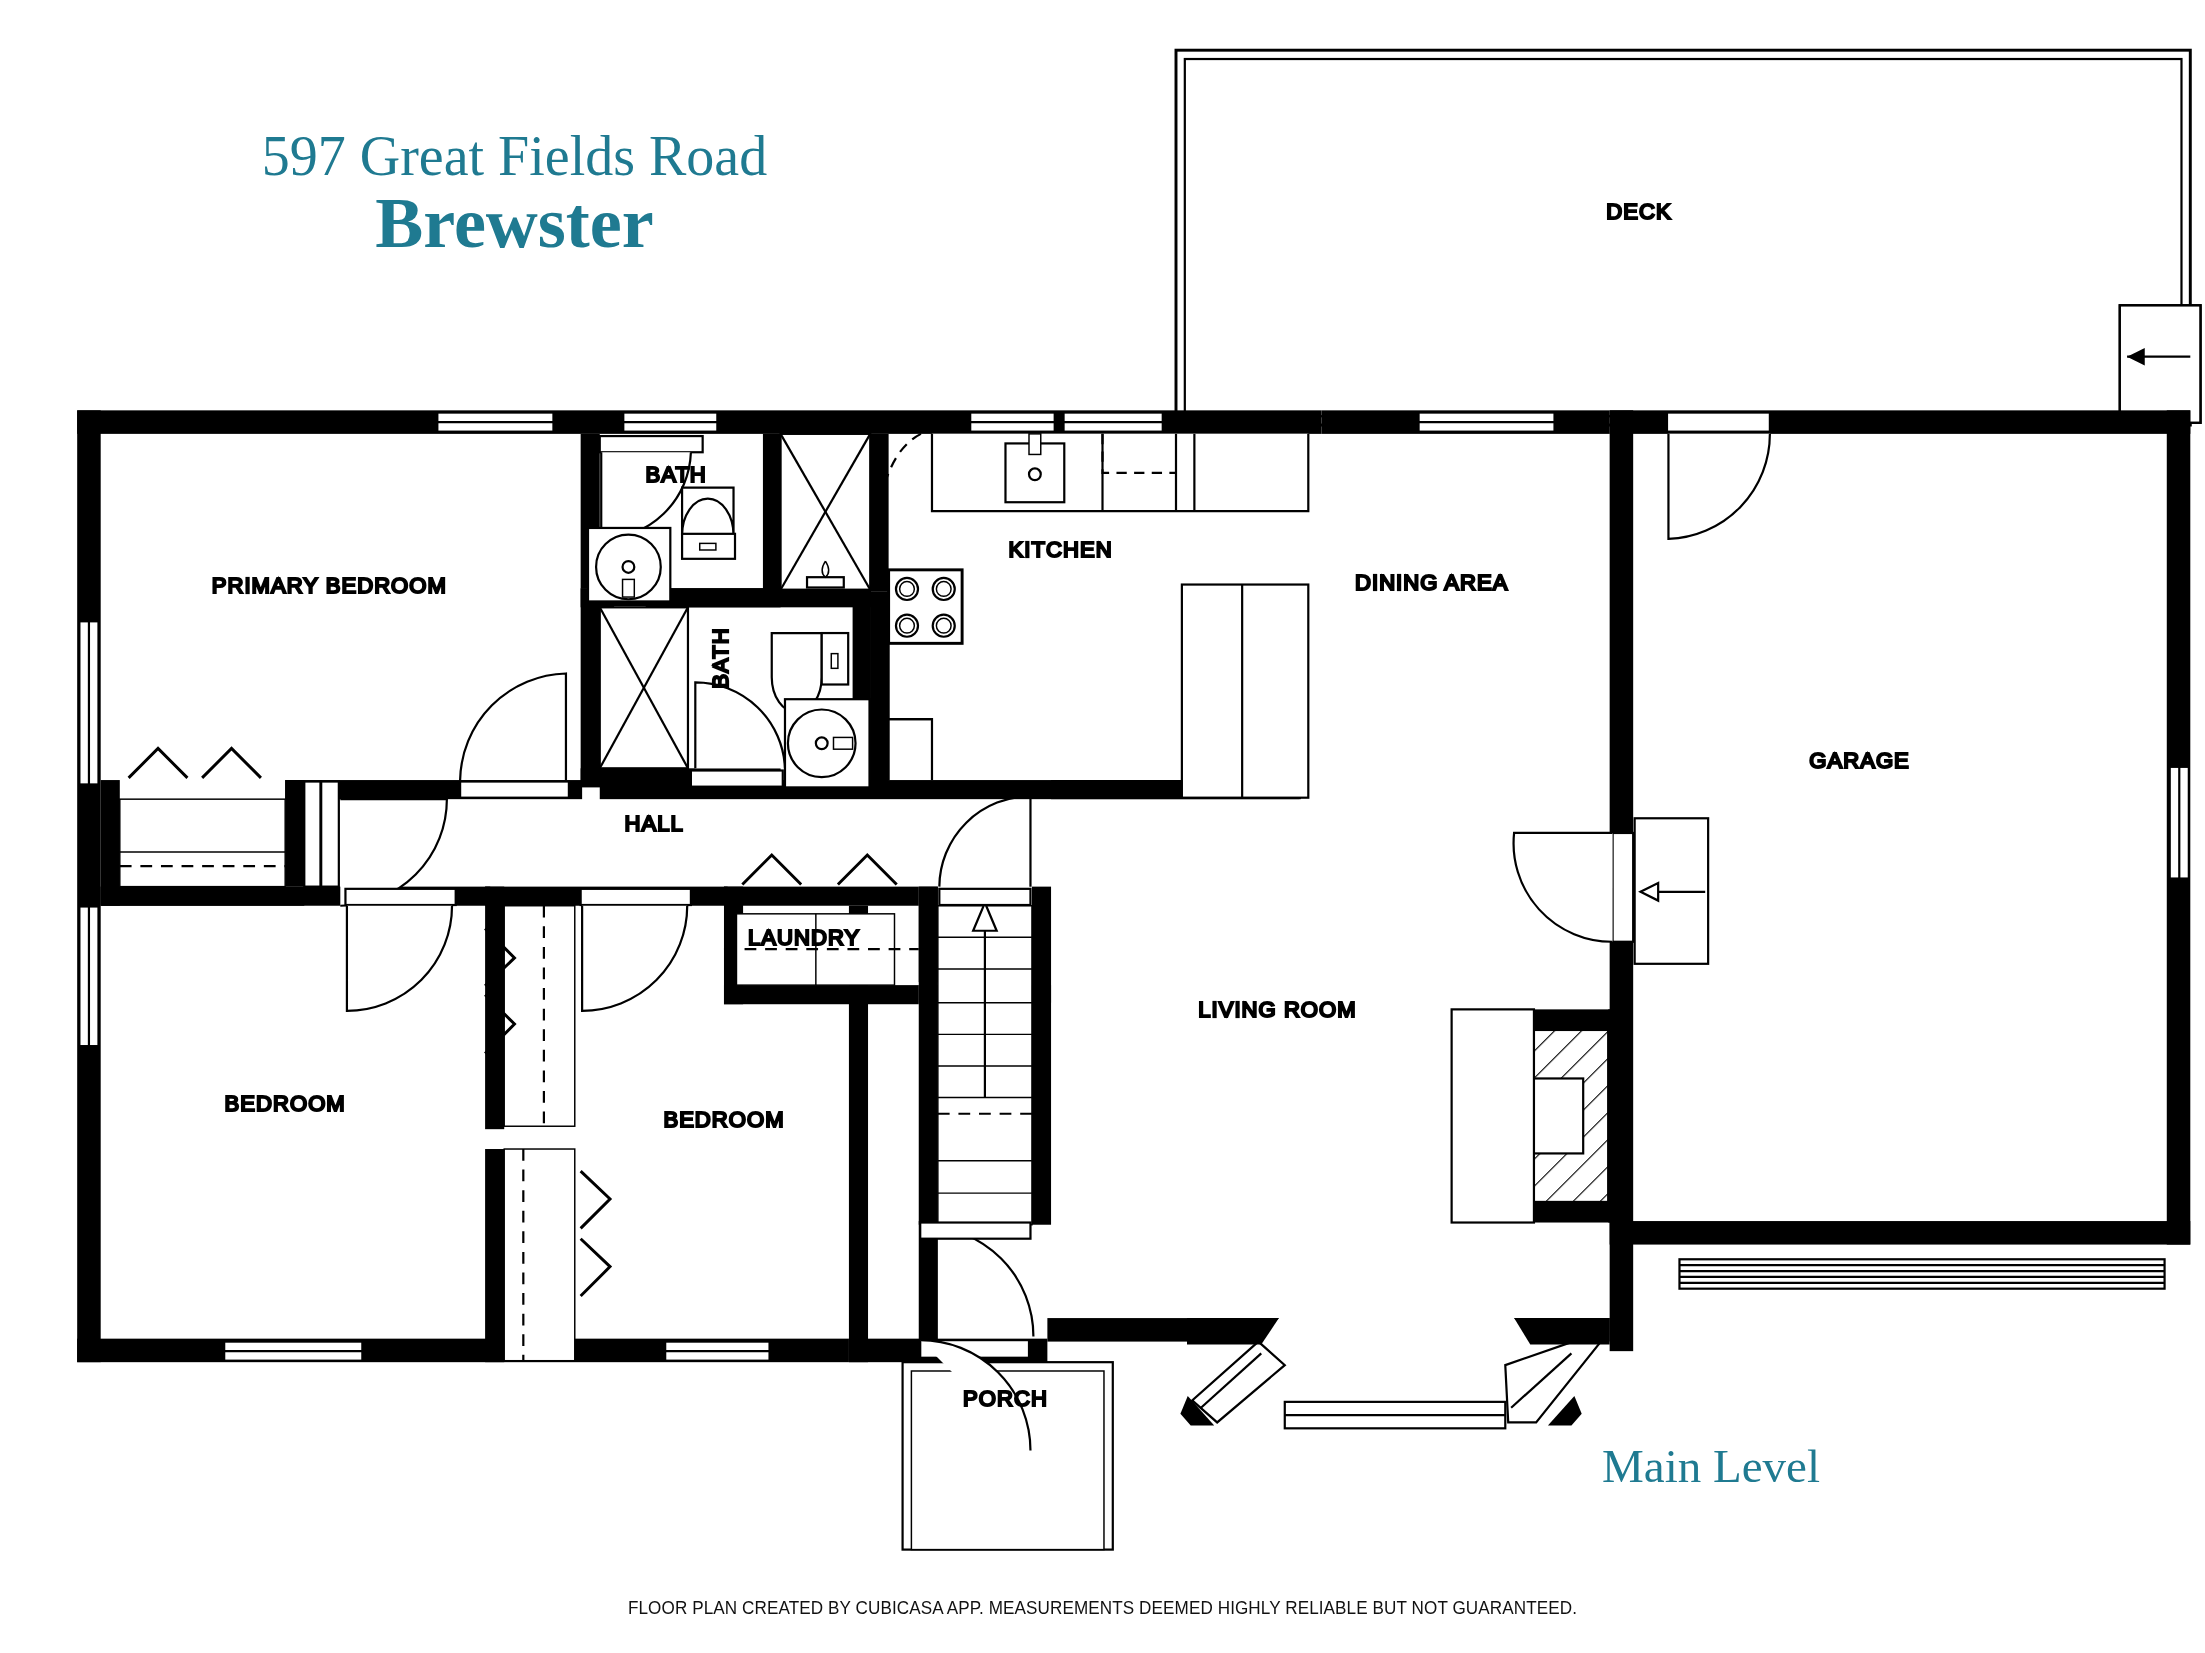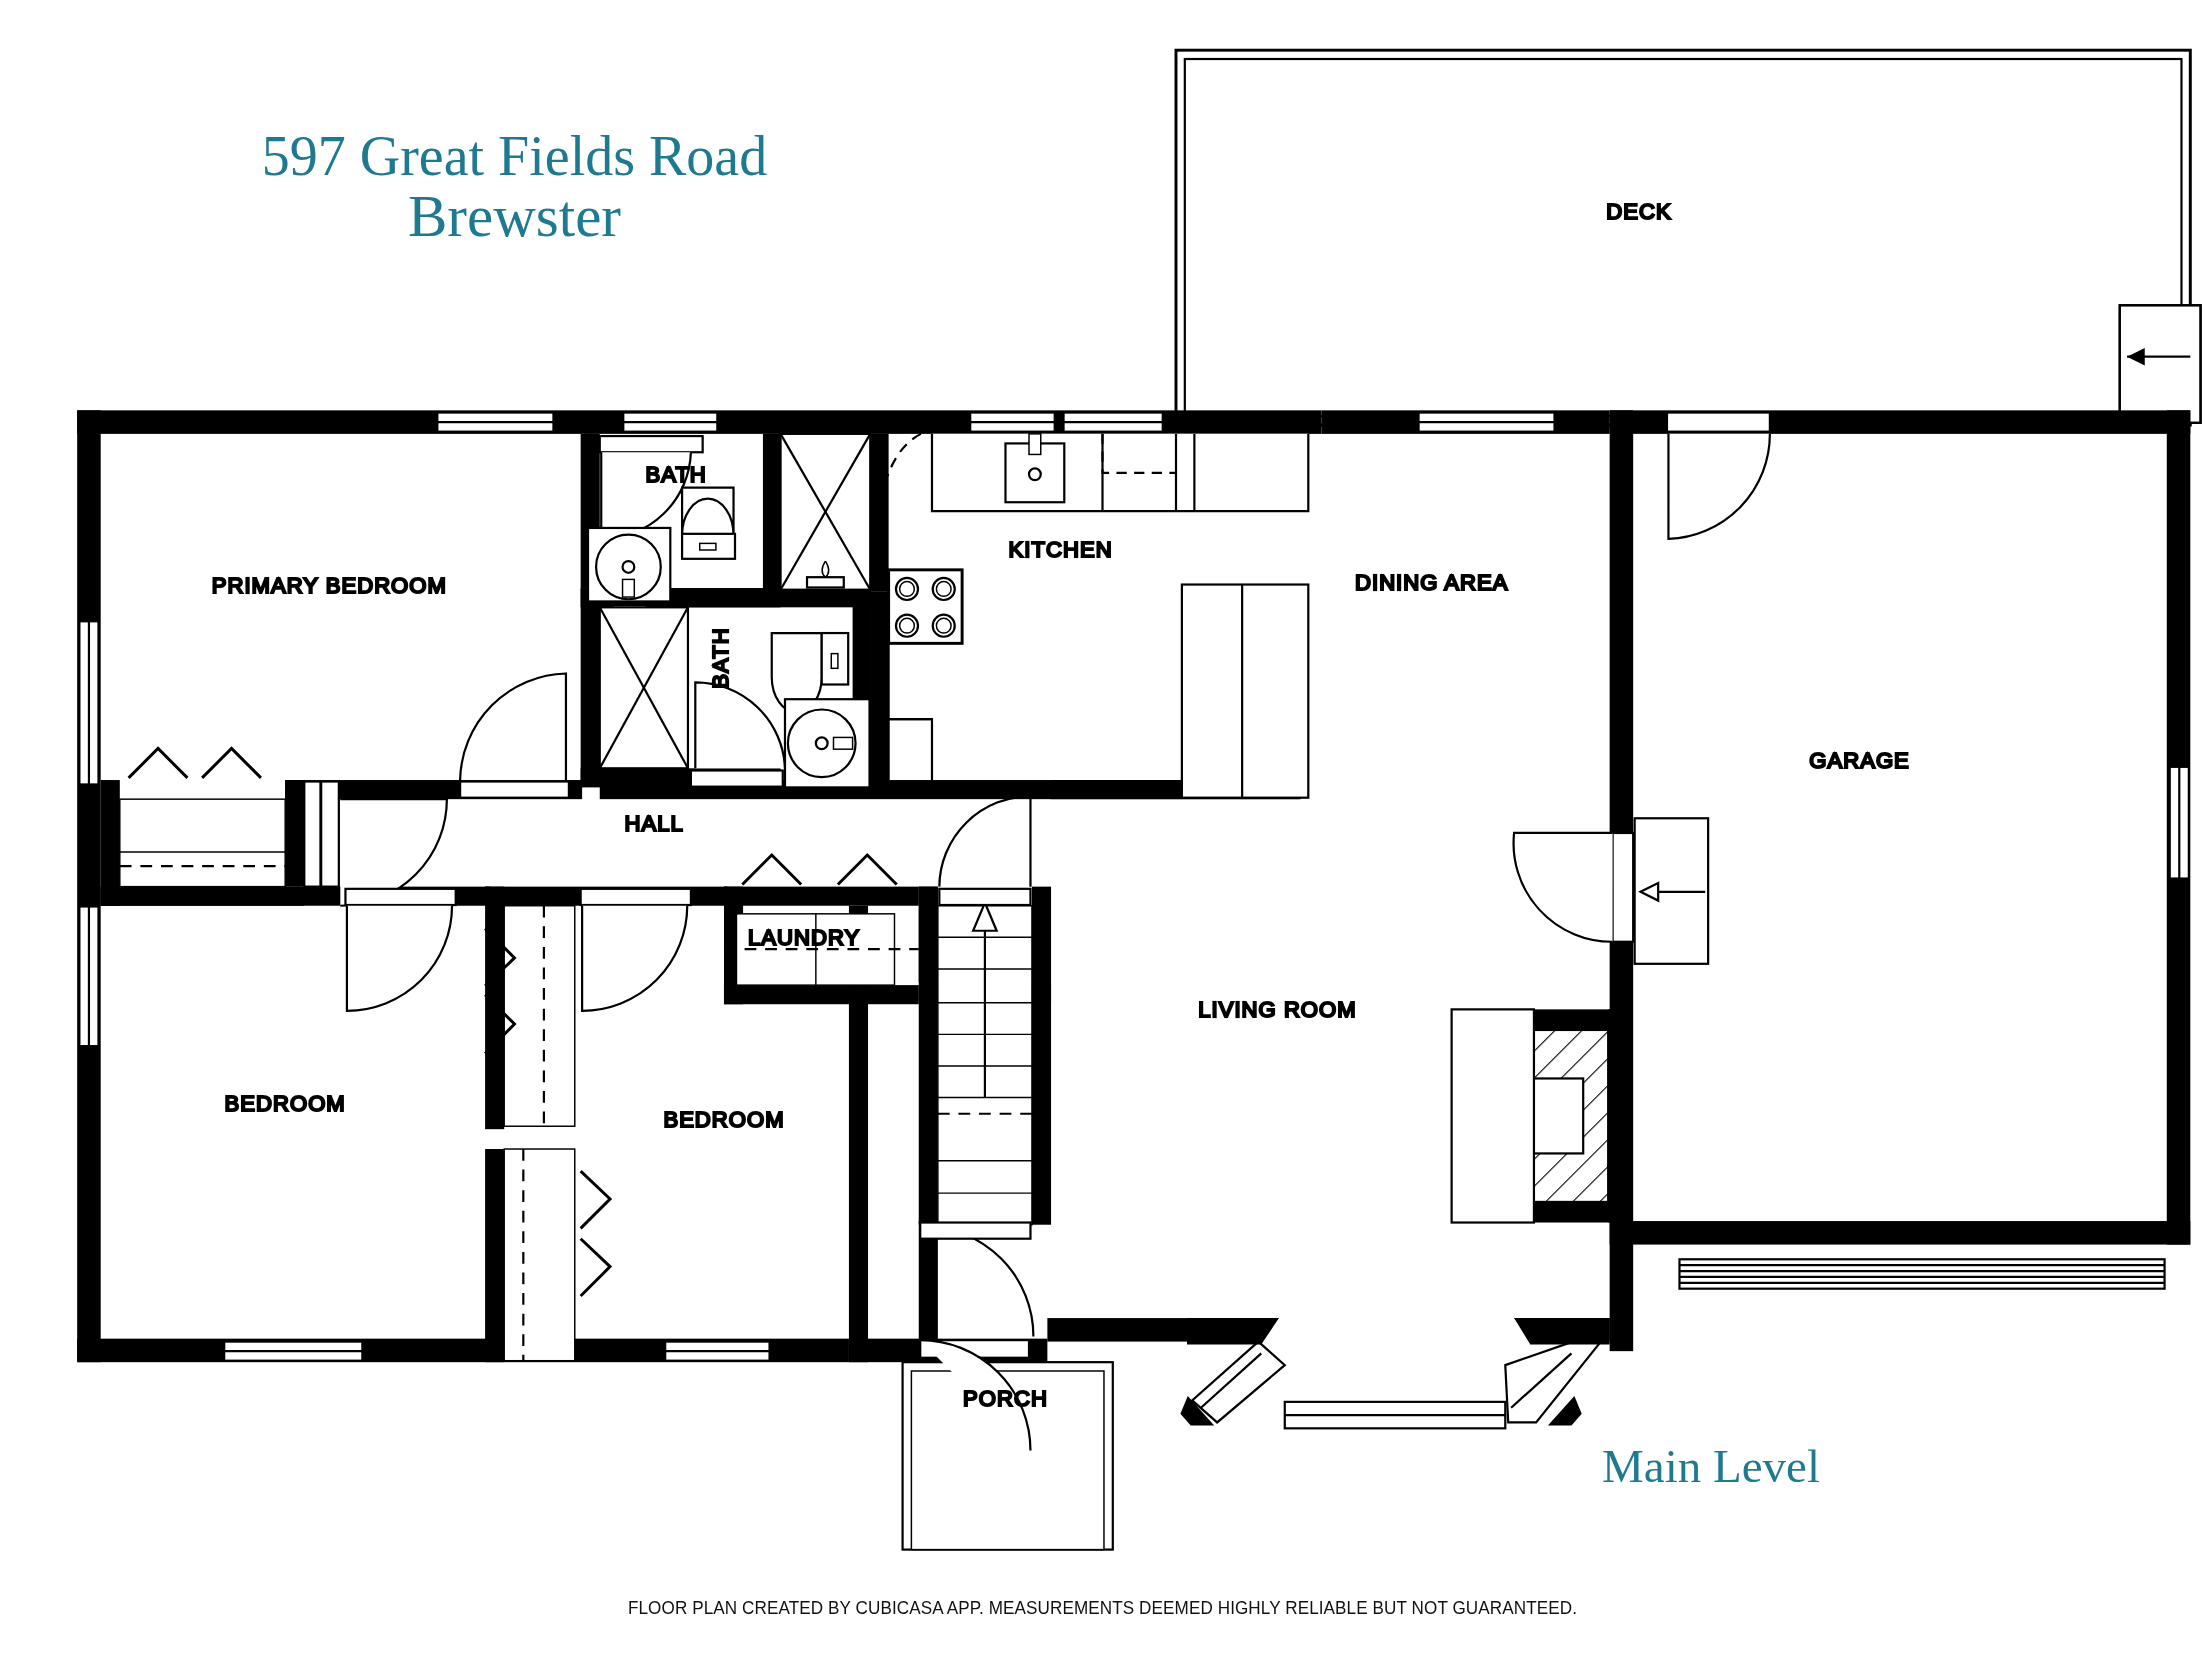--- a/index.html
+++ b/index.html
@@ -20,21 +20,21 @@
     position: absolute;
     left: 147px;
     top: 110px;
     width: 735px;
     text-align: center;
     color: #1f7a91;
     font-family: "Liberation Serif", serif;
     line-height: 1.05;
   }
   .title-line1 { font-size: 56px; }
-  .title-line2 { font-size: 59px; }
+  .title-line2 { font-size: 72px; font-weight: bold; }
   .level-label {
     position: absolute;
     left: 1602px;
     top: 1422px;
     width: 412px;
     text-align: left;
     color: #1f7a91;
     font-family: "Liberation Serif", serif;
     font-size: 47px;
   }

